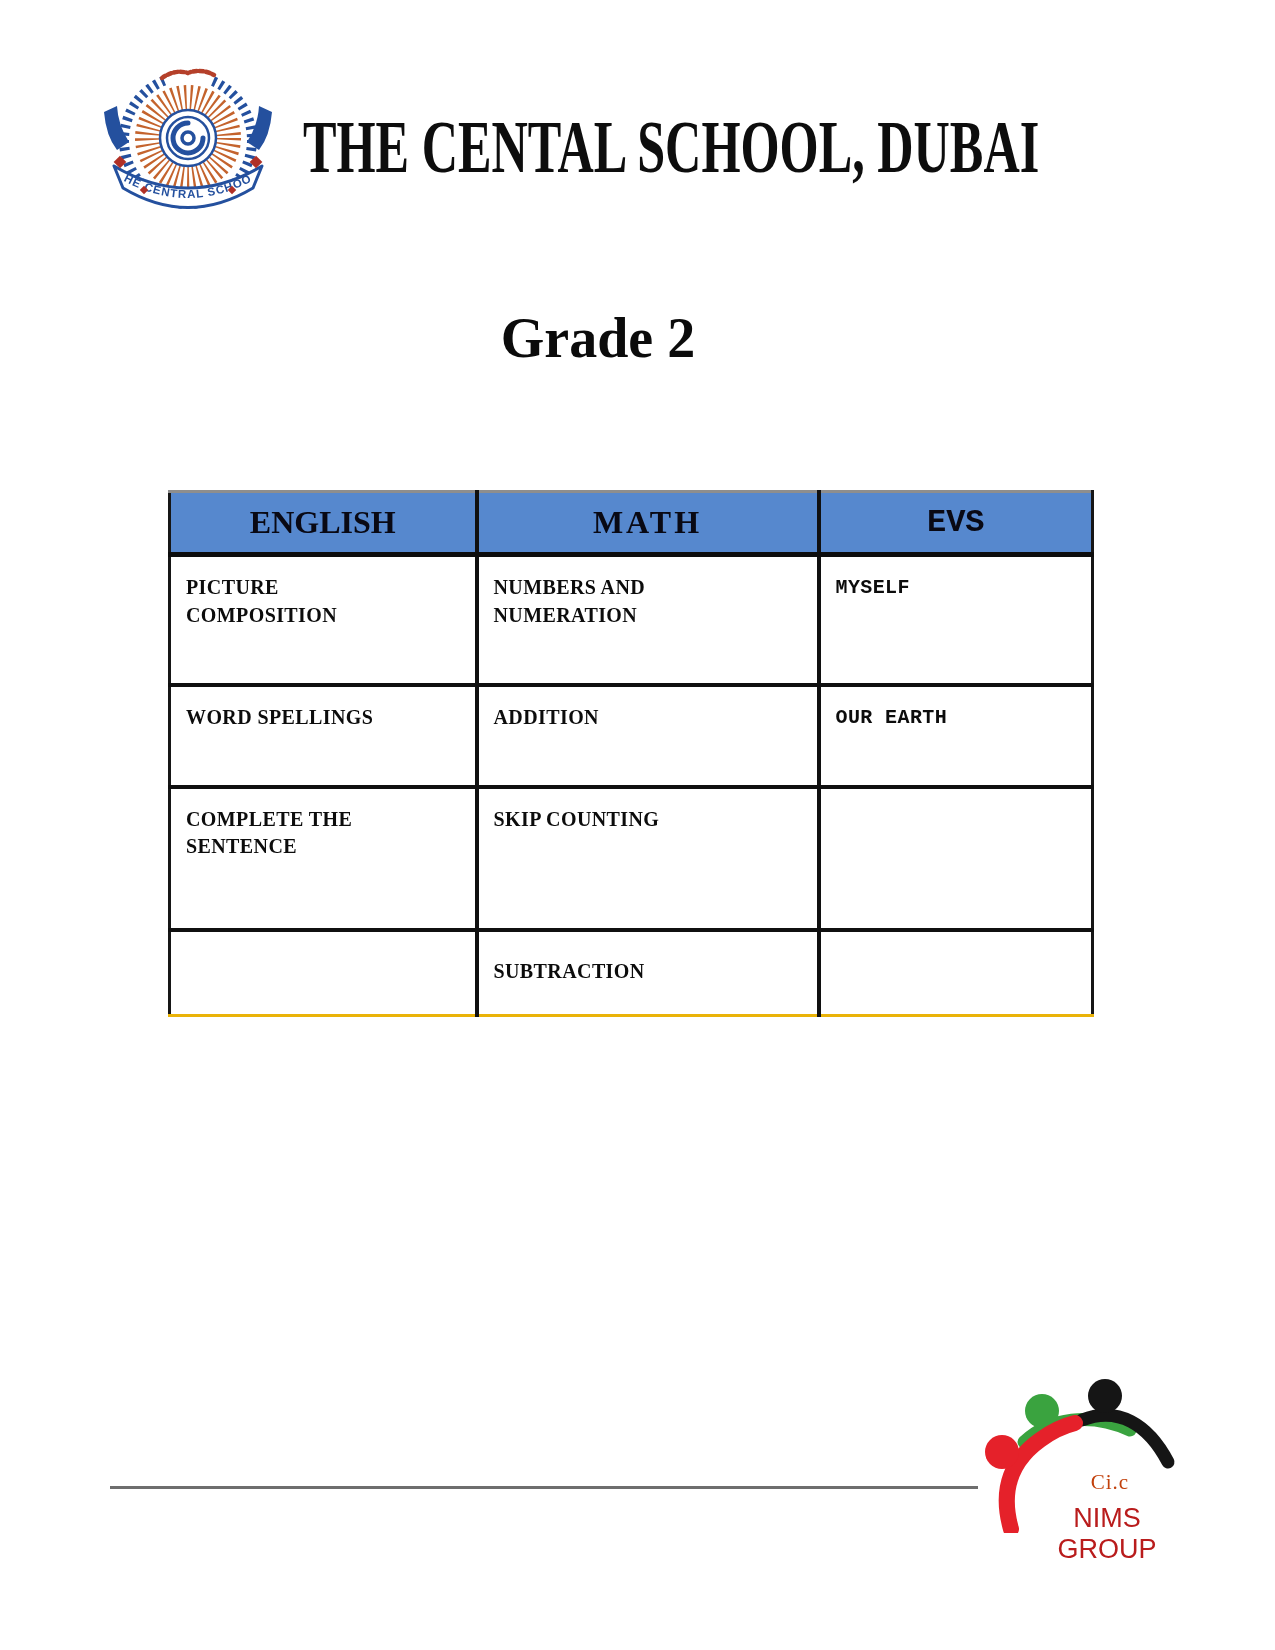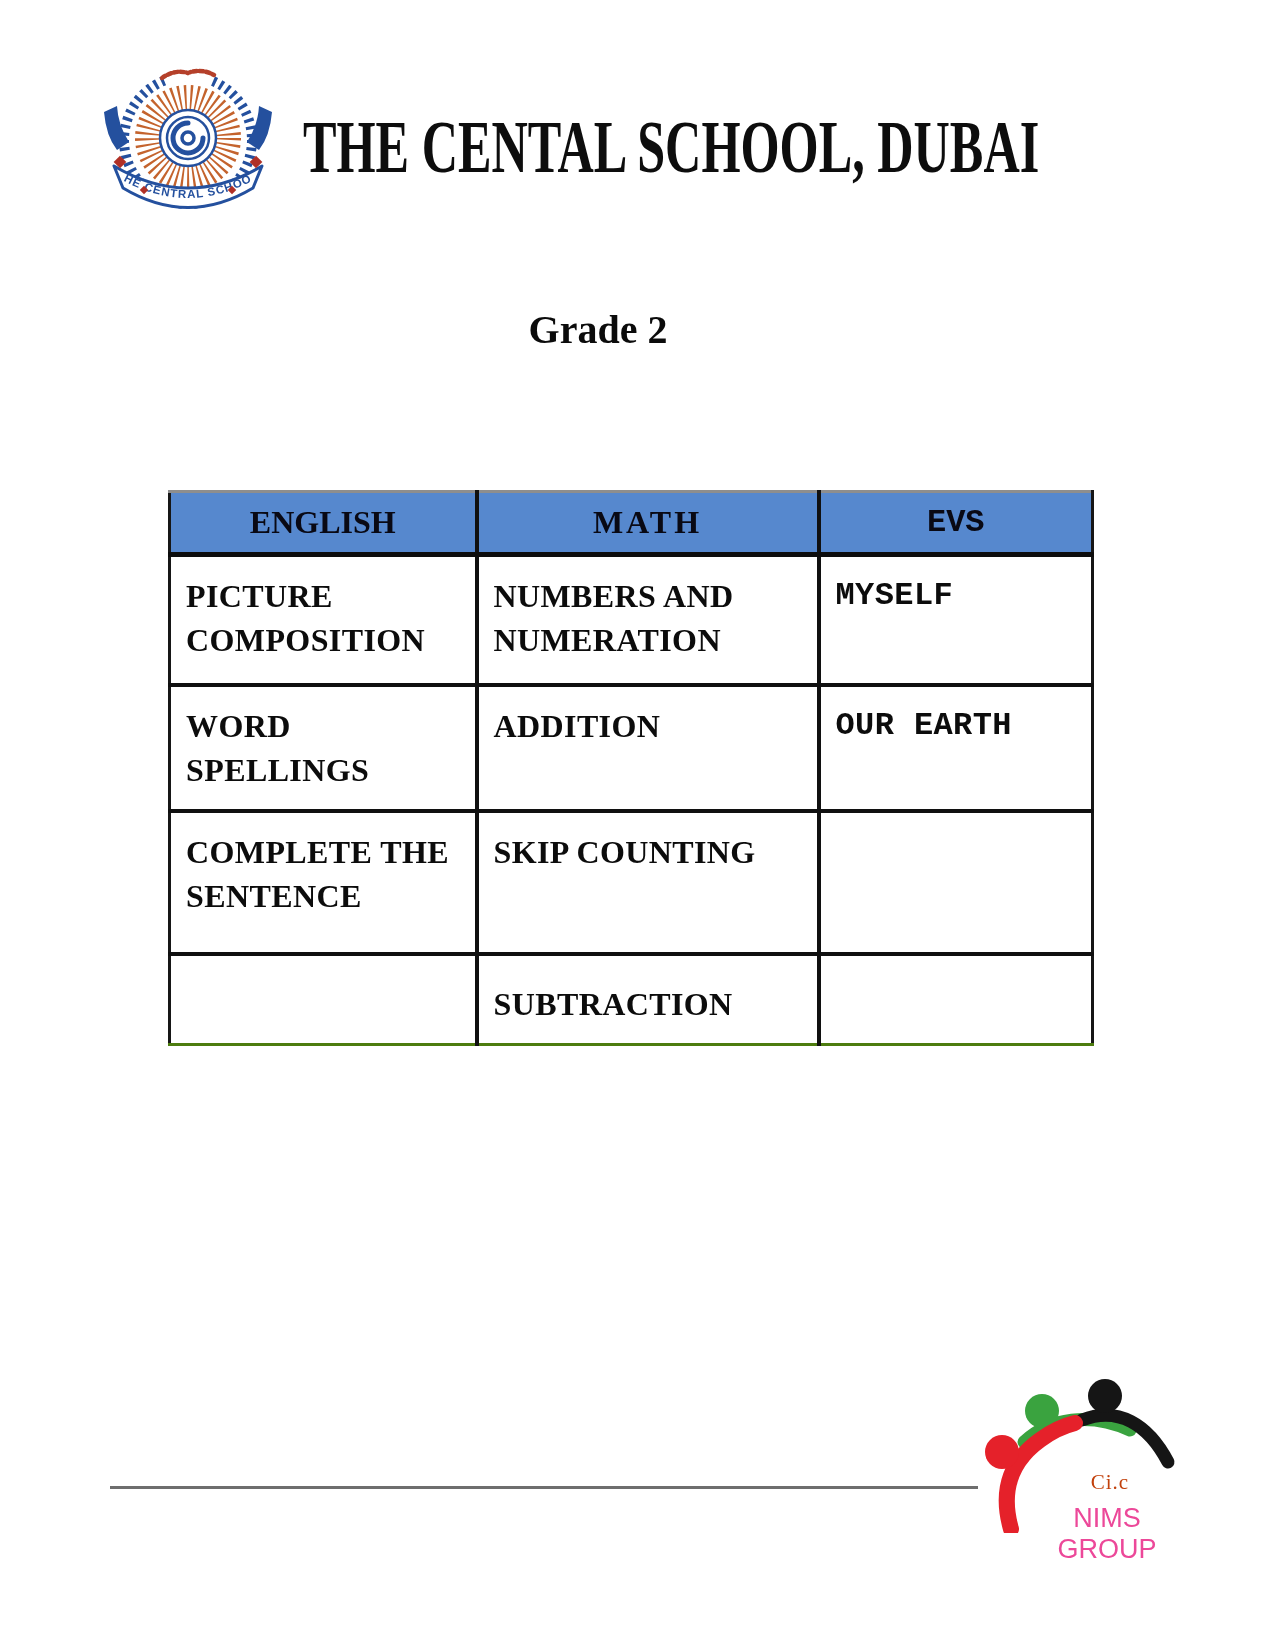--- a/index.html
+++ b/index.html
@@ -14,60 +14,60 @@
   .crest { position:absolute; left:98px; top:64px; width:180px; height:160px; }
   .school-name {
     position:absolute; left:303px; top:109px;
     font-size:75px; font-weight:bold; line-height:1; white-space:nowrap;
     letter-spacing:0px; color:#0d0d0d;
     transform:scaleX(0.67); transform-origin:0 50%;
   }
 
   
   .grade-title-wrap { position:absolute; left:0; top:306px; width:1196px; text-align:center; }
-  .grade-title { font-size:40px; font-weight:bold; color:#0b0b0b; }
+  .grade-title { font-size:56px; font-weight:bold; color:#0b0b0b; }
   .subtitle-wrap { position:absolute; left:0; top:372px; width:1160px; text-align:center; }
   .subtitle { font-size:30px; color:#1a1a1a; word-spacing:6px; }
 
   
   table.portions {
     position:absolute; left:168px; top:490px; width:923px;
     border-collapse:collapse; table-layout:fixed;
   }
   table.portions th, table.portions td { border:4px solid #101010; }
   table.portions th {
     background:#5688ce; height:63px; vertical-align:middle; text-align:center;
     font-weight:bold; font-size:32px; color:#090914;
     border-top:3px solid #8e8e8e; border-bottom:5px solid #0d0d0d;
   }
   th.th-math {
     font-family:Liberation Serif, serif; font-size:36px; letter-spacing:3px;
   }
   table.portions td {
     vertical-align:top; padding:17px 15px; background:#ffffff;
-    font-weight:bold; font-size:32px; line-height:1.38; letter-spacing:0.4px;
+    font-weight:bold; font-size:20px; line-height:1.38; letter-spacing:0.4px;
     white-space:pre-line; color:#0c0c0c;
   }
   tr.rh1 { height:130px; } tr.rh2 { height:103px; } tr.rh3 { height:102px; }
   tr.rh4 { height:143px; } tr.rh5 { height:86px; }
   tr.rh5 td { padding-top:26px; }
-  table.portions tr.rh5 td { border-bottom:3px solid #4d7c0f; }
+  table.portions tr.rh5 td { border-bottom:3px solid #eab308; }
   table.portions th:first-child, table.portions td:first-child { border-left:3px solid #161616; }
   table.portions th:last-child,  table.portions td:last-child  { border-right:3px solid #161616;font-family:Liberation Mono, monospace; }
 
   
   .footer-line { position:absolute; left:110px; top:1486px; width:868px; height:3px; background:#6e6e6e; }
   .nims-logo { position:absolute; left:978px; top:1368px; width:200px; height:165px; }
   .cic-mark {
     position:absolute; left:1080px; top:1470px; width:60px; text-align:center;
     font-family:"Liberation Serif", serif; font-size:21px; color:#c2410c; letter-spacing:1px;
   }
   .nims-wordmark {
     position:absolute; left:1022px; top:1503px; width:170px; text-align:center;
-    font-family:"Liberation Sans", sans-serif; font-size:27px; color:#ec4899; letter-spacing:0px;
+    font-family:"Liberation Sans", sans-serif; font-size:27px; color:#b91c1c; letter-spacing:0px;
   }
 </style>
 </head>
 <body>
 
 <div class="page">
 
   <svg class="crest" viewBox="0 0 180 160" aria-hidden="true">
 
     <g>

